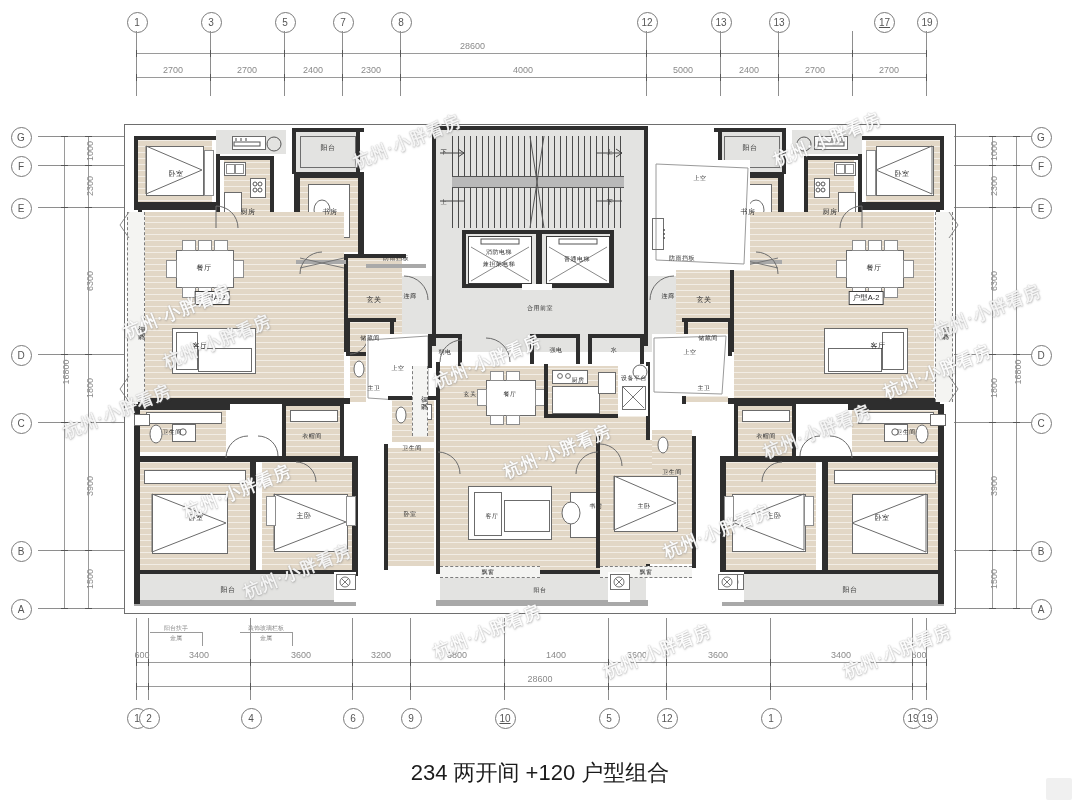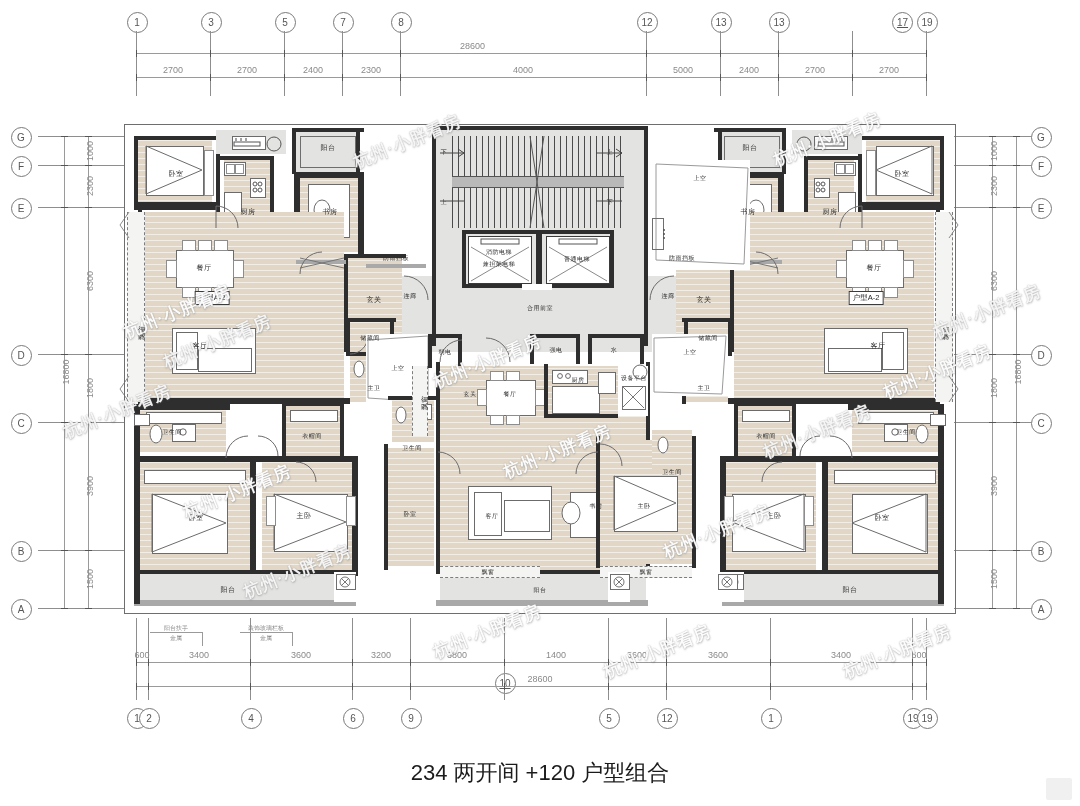--- a/index.html
+++ b/index.html
@@ -103,21 +103,21 @@
       <div class="bub" style="left: 332.5px; top: 12px;">7</div>
       <div class="gl glv" style="left: 342px; top: 31px; height: 65px;"></div>
       <div class="bub" style="left: 390.5px; top: 12px;">8</div>
       <div class="gl glv" style="left: 400px; top: 31px; height: 65px;"></div>
       <div class="bub" style="left: 636.5px; top: 12px;">12</div>
       <div class="gl glv" style="left: 646px; top: 31px; height: 65px;"></div>
       <div class="bub" style="left: 710.5px; top: 12px;">13</div>
       <div class="gl glv" style="left: 720px; top: 31px; height: 65px;"></div>
       <div class="bub" style="left: 768.5px; top: 12px;">13</div>
       <div class="gl glv" style="left: 778px; top: 31px; height: 65px;"></div>
-      <div class="bub" style="left: 892px; top: 12px; text-decoration: underline;">17</div>
+      <div class="bub" style="left: 874px; top: 12px; text-decoration: underline;">17</div>
       <div class="gl glv" style="left: 852px; top: 31px; height: 65px;"></div>
       <div class="bub" style="left: 916.5px; top: 12px;">19</div>
       <div class="gl glv" style="left: 926px; top: 31px; height: 65px;"></div>
       <div class="dimline h" style="left: 136px; top: 53px; width: 790px;"></div>
       <div class="dimtxt" style="left: 460px; top: 41px;">28600</div>
       <div class="dimline h" style="left: 136px; top: 77px; width: 790px;"></div>
       <div class="tick" style="left: 136px; top: 74px;"></div>
       <div class="tick" style="left: 136px; top: 50px;"></div>
       <div class="tick" style="left: 210px; top: 74px;"></div>
       <div class="tick" style="left: 210px; top: 50px;"></div>
@@ -151,21 +151,21 @@
       <div class="bub" style="left: 126.5px; top: 708px;">1</div>
       <div class="gl glv" style="left: 136px; top: 618px; height: 82px;"></div>
       <div class="bub" style="left: 138.5px; top: 708px;">2</div>
       <div class="gl glv" style="left: 148px; top: 618px; height: 82px;"></div>
       <div class="bub" style="left: 240.5px; top: 708px;">4</div>
       <div class="gl glv" style="left: 250px; top: 618px; height: 82px;"></div>
       <div class="bub" style="left: 342.5px; top: 708px;">6</div>
       <div class="gl glv" style="left: 352px; top: 618px; height: 82px;"></div>
       <div class="bub" style="left: 400.5px; top: 708px;">9</div>
       <div class="gl glv" style="left: 410px; top: 618px; height: 82px;"></div>
-      <div class="bub" style="left: 494.5px; top: 673px; text-decoration: underline;">10</div>
+      <div class="bub" style="left: 494.5px; top: 708px; text-decoration: underline;">10</div>
       <div class="gl glv" style="left: 504px; top: 618px; height: 82px;"></div>
       <div class="bub" style="left: 598.5px; top: 708px;">5</div>
       <div class="gl glv" style="left: 608px; top: 618px; height: 82px;"></div>
       <div class="bub" style="left: 656.5px; top: 708px;">12</div>
       <div class="gl glv" style="left: 666px; top: 618px; height: 82px;"></div>
       <div class="bub" style="left: 760.5px; top: 708px;">1</div>
       <div class="gl glv" style="left: 770px; top: 618px; height: 82px;"></div>
       <div class="bub" style="left: 902.5px; top: 708px;">19</div>
       <div class="gl glv" style="left: 912px; top: 618px; height: 82px;"></div>
       <div class="bub" style="left: 916.5px; top: 708px;">19</div>

